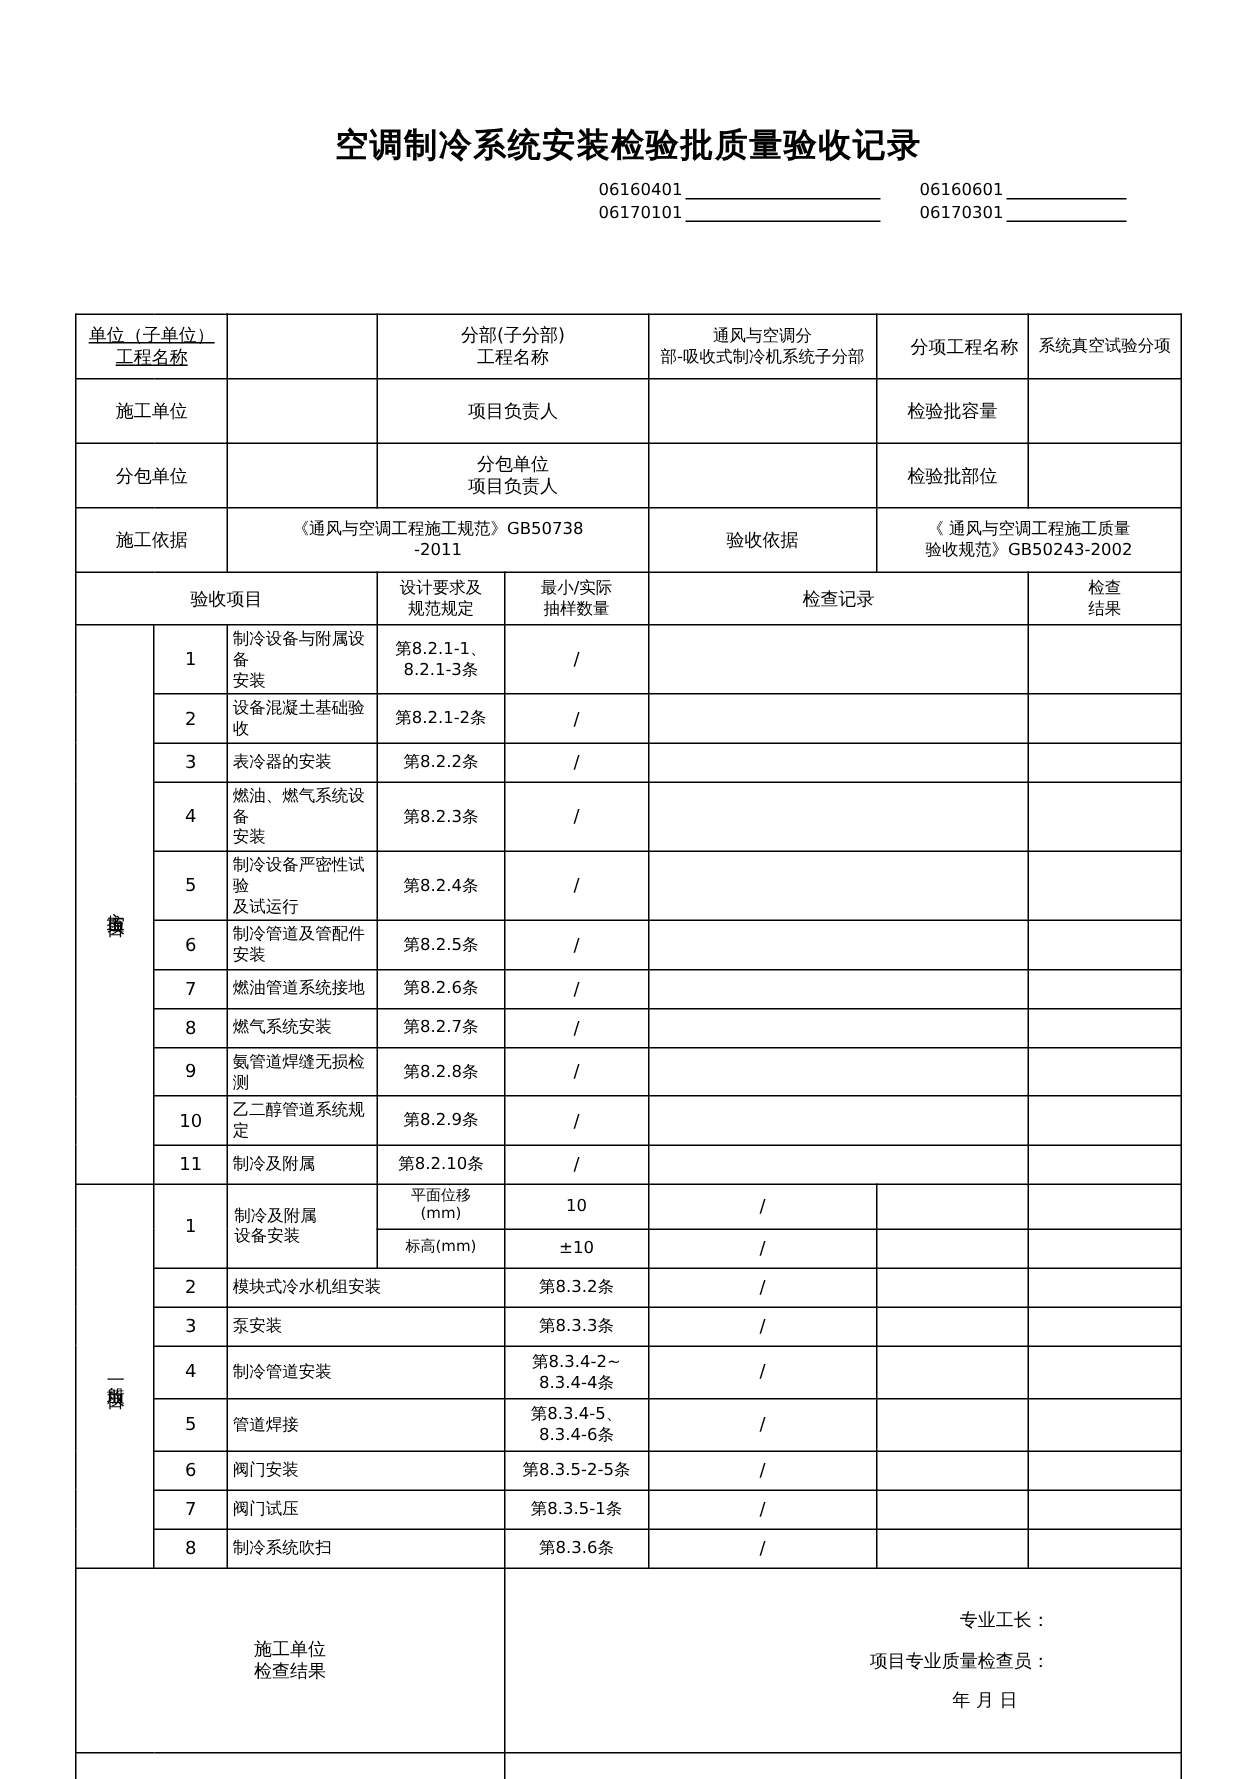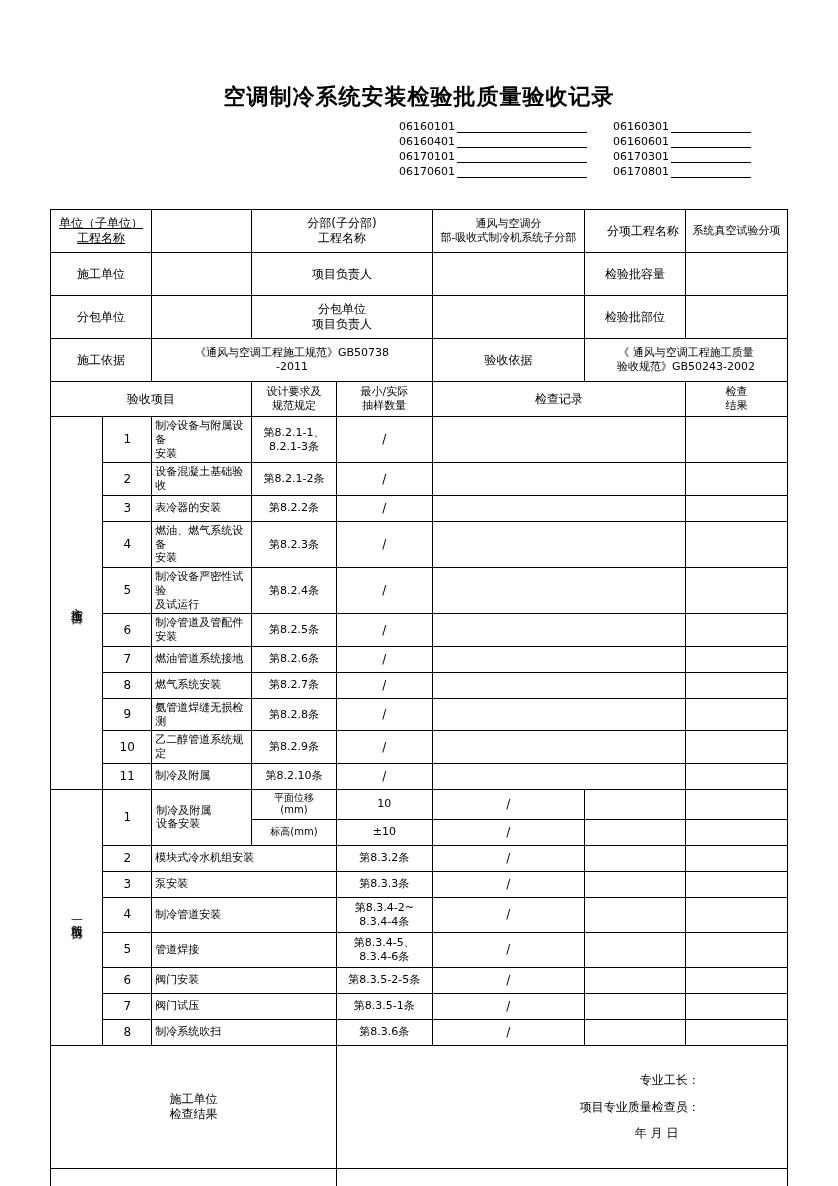--- a/index.html
+++ b/index.html
@@ -72,31 +72,20 @@
   .sign .l3{padding-left:295px;}
 </style>
 </head>
 <body>
 
 <div class="page">
 
   <div class="title">空调制冷系统安装检验批质量验收记录</div>
 
   <div class="codes">
-    <div class="code-row">
-      <span class="code-cell">
-          <span class="code-lbl">06160101</span>
-          <span class="code-line c1"></span>
-        </span>
-      <span class="gap"></span>
-      <span class="code-cell">
-          <span class="code-lbl">06160301</span>
-          <span class="code-line c2"></span>
-        </span>
-    </div>
     <div class="code-row">
       <span class="code-cell">
           <span class="code-lbl">06160401</span>
           <span class="code-line c1"></span>
         </span>
       <span class="gap"></span>
       <span class="code-cell">
           <span class="code-lbl">06160601</span>
           <span class="code-line c2"></span>
         </span>
@@ -105,31 +94,20 @@
       <span class="code-cell">
           <span class="code-lbl">06170101</span>
           <span class="code-line c1"></span>
         </span>
       <span class="gap"></span>
       <span class="code-cell">
           <span class="code-lbl">06170301</span>
           <span class="code-line c2"></span>
         </span>
     </div>
-    <div class="code-row">
-      <span class="code-cell">
-          <span class="code-lbl">06170601</span>
-          <span class="code-line c1"></span>
-        </span>
-      <span class="gap"></span>
-      <span class="code-cell">
-          <span class="code-lbl">06170801</span>
-          <span class="code-line c2"></span>
-        </span>
-    </div>
   </div>
 
   <table class="main">
 
     <tbody>
         <tr class="hrow">
       <td class="ctr" colspan="2" style="width:124px;white-space:pre-line;text-decoration:underline;">单位（子单位）
 工程名称</td>
       <td style="width:84px;"></td>
       <td class="ctr" colspan="2" style="width:96px;white-space:pre-line;">分部(子分部)

